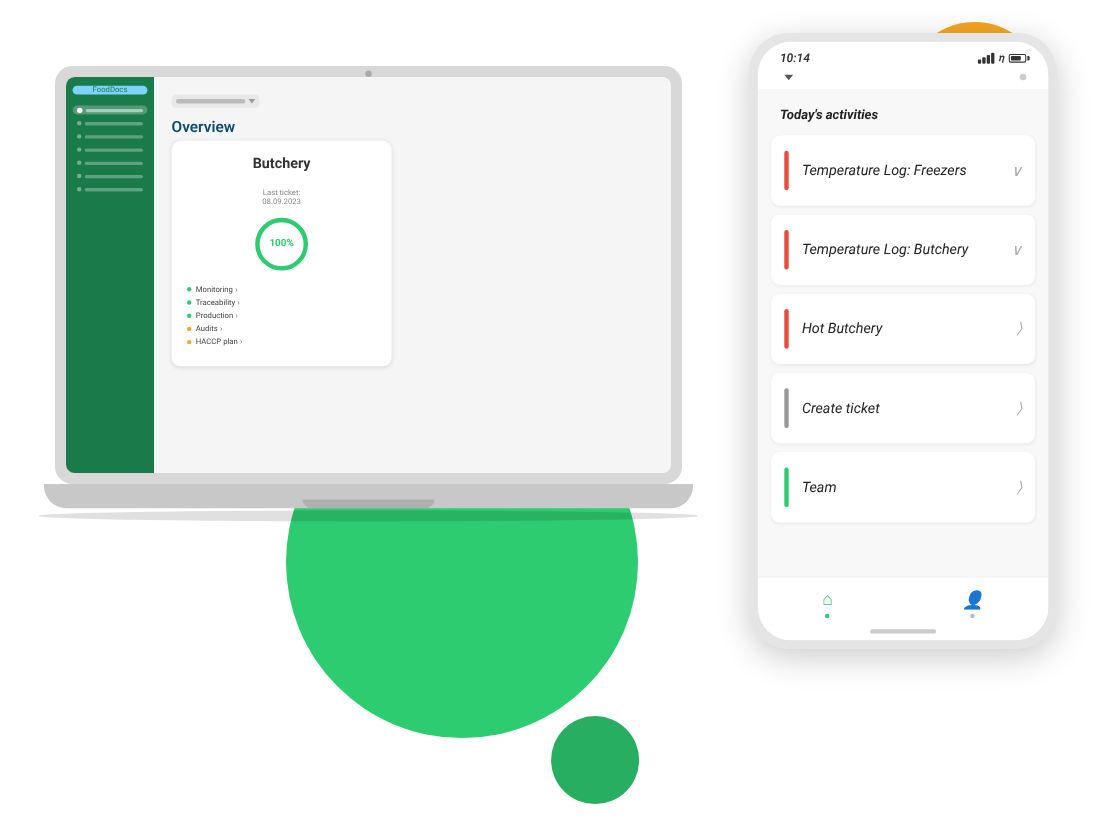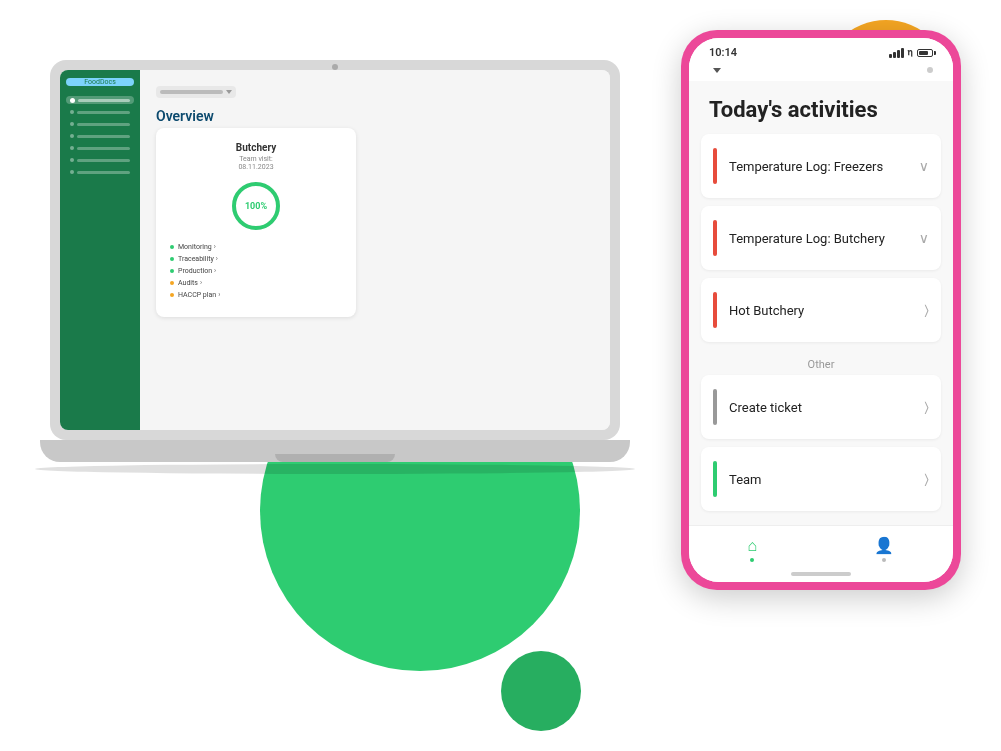--- a/index.html
+++ b/index.html
@@ -225,25 +225,25 @@
 
     
     .butchery-card {
       background: white;
       border-radius: 8px;
       padding: 14px;
       width: 200px;
       box-shadow: 0 1px 4px rgba(0,0,0,0.1);
     }
     .butchery-title {
-      font-size: 10px;
+      font-size: 13px;
       font-weight: 700;
       color: #333;
       text-align: center;
-      margin-bottom: 2px;
+      margin-bottom: 14px;
     }
     .butchery-subtitle {
       font-size: 7px;
       color: #888;
       text-align: center;
       margin-bottom: 8px;
     }
     .progress-ring-container {
       display: flex;
       justify-content: center;
@@ -292,24 +292,25 @@
       top: 30px;
       right: 40px;
       width: 280px;
       height: 560px;
       z-index: 5;
     }
 
     .phone-outer {
       width: 280px;
       height: 560px;
-      background: #ec4899;
+      background: #e5e5e5;
       border-radius: 36px;
       padding: 8px;
       box-shadow: 0 8px 30px rgba(0,0,0,0.2);
+      font-style: italic;
     }
 
     .phone-inner {
       width: 100%;
       height: 100%;
       background: #f8f8f8;
       border-radius: 30px;
       overflow: hidden;
       display: flex;
       flex-direction: column;
@@ -402,21 +403,21 @@
 
     
     .phone-content {
       flex: 1;
       overflow: hidden;
       background: #f8f8f8;
       padding: 0;
     }
 
     .today-title {
-      font-size: 22px;
+      font-size: 12px;
       font-weight: 700;
       color: #222;
       padding: 16px 20px 12px;
       background: #f8f8f8;
     }
 
     .activity-list {
       background: #f8f8f8;
     }
 
@@ -555,22 +556,22 @@
               <div class="topbar-dropdown-text"></div>
               <div class="topbar-dropdown-arrow"></div>
             </div>
           </div>
 
           <div class="overview-title">Overview</div>
 
           <div class="butchery-card">
             <div class="butchery-title">Butchery</div>
             <div class="butchery-subtitle">
-              <span>Team visit:</span><br>
-              <span>08.11.2023</span>
+              <span>Last ticket:</span><br>
+              <span>08.09.2023</span>
             </div>
 
             <div class="progress-ring-container">
               <div class="progress-ring">
                 <svg width="54" height="54" viewBox="0 0 54 54">
                   <circle cx="27" cy="27" r="22" fill="none" stroke="#e8e8e8" stroke-width="4"></circle>
                   <circle cx="27" cy="27" r="22" fill="none" stroke="#2ecc71" stroke-width="4" stroke-dasharray="138.2 138.2" stroke-dashoffset="0" stroke-linecap="round"></circle>
                 </svg>
                 <div class="progress-ring-text">100%</div>
               </div>
@@ -654,21 +655,20 @@
               <span class="activity-text">Temperature Log: Butchery</span>
               <span class="activity-chevron">∨</span>
             </div>
 
             <div class="activity-item">
               <div class="activity-indicator indicator-red"></div>
               <span class="activity-text">Hot Butchery</span>
               <span class="activity-chevron">〉</span>
             </div>
 
-            <div class="section-label">Other</div>
 
             <div class="activity-item">
               <div class="activity-indicator indicator-gray"></div>
               <span class="activity-text">Create ticket</span>
               <span class="activity-chevron">〉</span>
             </div>
 
 
             <div class="activity-item">
               <div class="activity-indicator indicator-green"></div>

